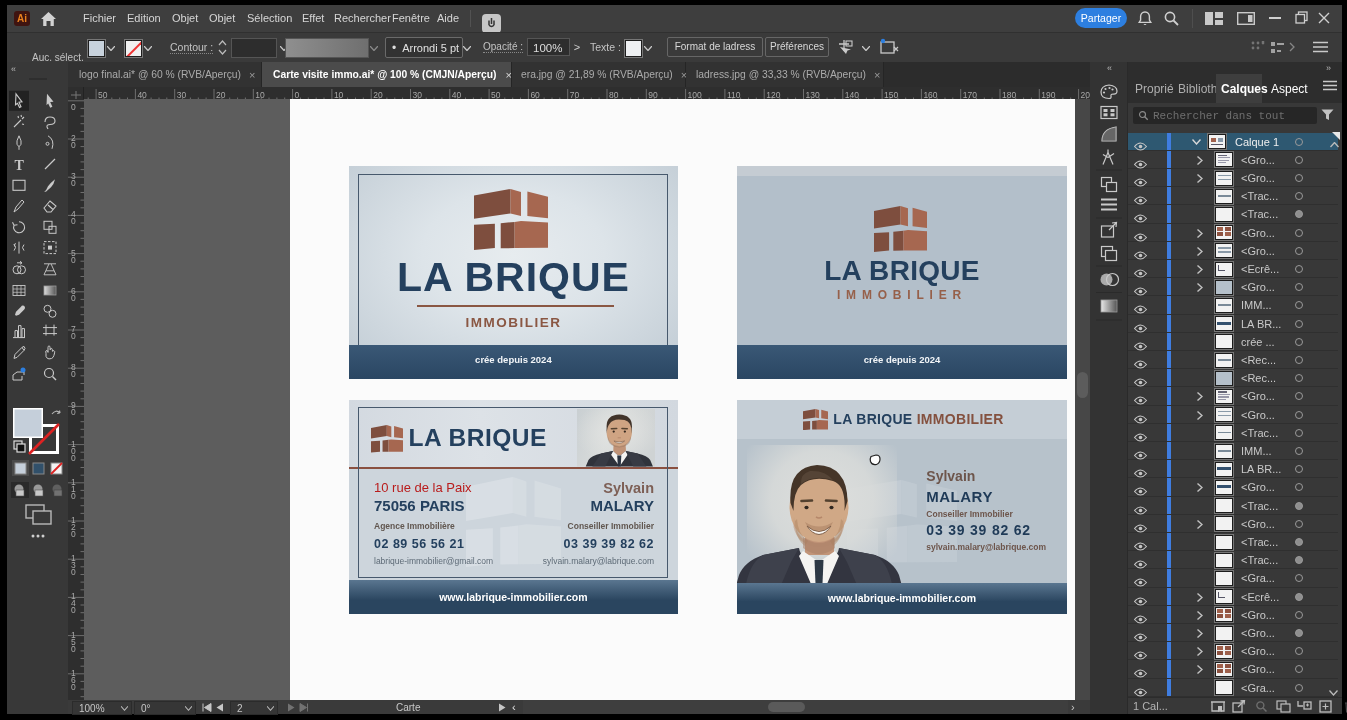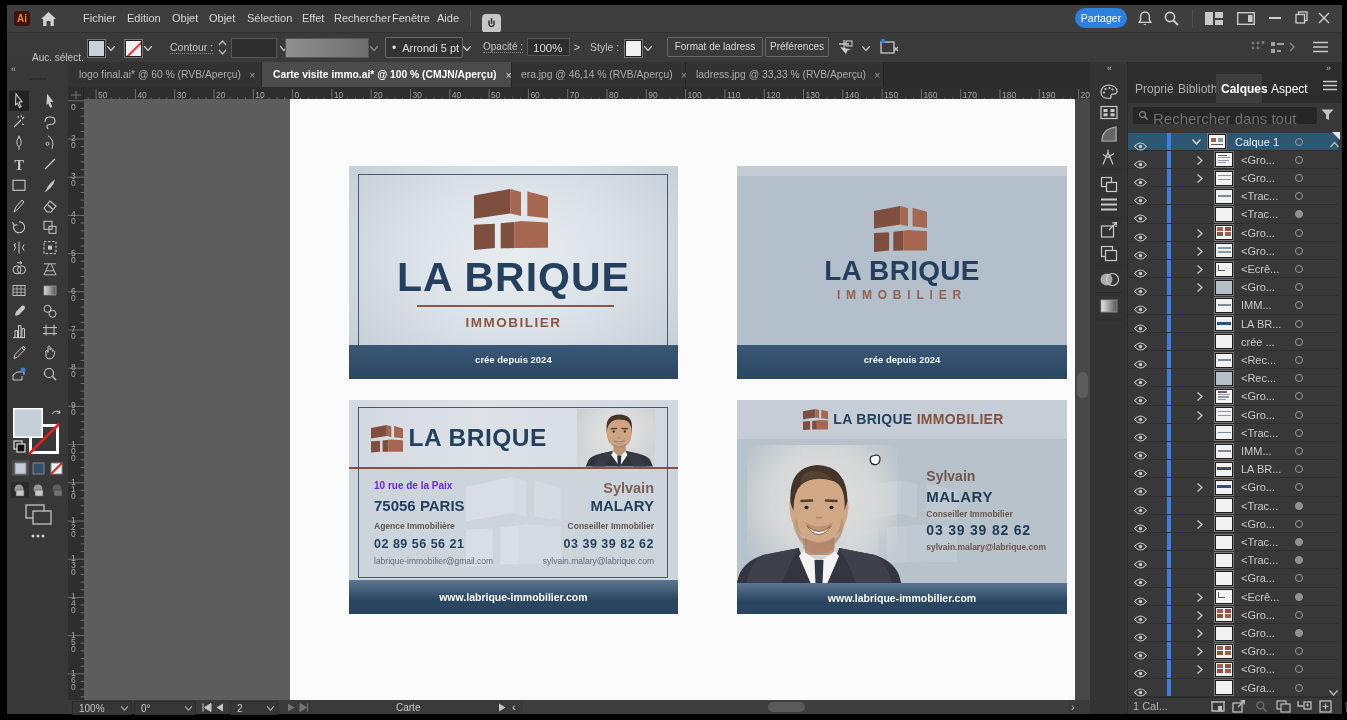--- a/index.html
+++ b/index.html
@@ -113,21 +113,21 @@
   <div class="abs f" style="left:378px;top:4px;width:76px;height:19px;background:#323232;border:1px solid #6a6a6a;border-radius:2px;">
     <span style="color:#ddd;font-size:12px;margin-left:6px;">•</span>
     <span style="color:#e0e0e0;font-size:11px;margin-left:6px;white-space:nowrap;">Arrondi 5 pt</span>
   </div>
   <svg class="abs" style="left:456px;top:13px;" width="8" height="5" viewBox="0 0 8 5">
       <path d="M0 0 L4 4.5 L8 0" fill="none" stroke="#c9c9c9" stroke-width="1.3"></path>
     </svg>
   <div class="abs ctext" style="left:476px;top:8px;font-size:10px;color:#c3c3c3;border-bottom:1px dotted #888;">Opacité :</div>
   <div class="abs" style="left:520px;top:5px;width:43px;height:18px;background:#2d2d2d;border:1px solid #555;color:#ddd;font-size:11.5px;line-height:18px;padding-left:5px;box-sizing:border-box;">100%</div>
   <div class="abs" style="left:564px;top:5px;width:12px;height:18px;color:#ccc;font-size:11px;text-align:center;line-height:18px;">&gt;</div>
-  <div class="abs ctext" style="left:583px;top:8px;font-size:10.5px;color:#c3c3c3;">Style :</div>
+  <div class="abs ctext" style="left:583px;top:8px;font-size:10.5px;color:#c3c3c3;">Texte :</div>
   <div class="abs" style="left:618px;top:7px;width:15px;height:15px;background:#eef0f2;border:1px solid #1e1e1e;outline:1px solid #777;"></div>
   <svg class="abs" style="left:637px;top:13px;" width="8" height="5" viewBox="0 0 8 5">
       <path d="M0 0 L4 4.5 L8 0" fill="none" stroke="#c9c9c9" stroke-width="1.3"></path>
     </svg>
   <div class="abs tb-btn" style="left:660px;top:4px;width:94px;padding:1px 0;text-align:center;font-size:10px;white-space:nowrap;">Format de ladress</div>
   <div class="abs tb-btn" style="left:758px;top:4px;width:62px;padding:1px 0;text-align:center;font-size:10px;white-space:nowrap;">Préférences</div>
 
   <svg class="abs" style="left:830px;top:6px;" width="20" height="17" viewBox="0 0 20 17">
     <path d="M2 5 L12 5 M7 1 L7 12" stroke="#c9c9c9" stroke-width="1.3"></path>
     <rect x="9" y="2" width="6" height="5" fill="none" stroke="#c9c9c9" stroke-width="1.1"></rect>
@@ -164,21 +164,21 @@
 <div class="abs" id="tabbar">
   <div class="abs f" style="left:0;top:0;width:194px;height:25px;background:#323232;border-right:1px solid #252525;box-sizing:border-box;">
     <span style="color:#ababab;font-size:10.3px;margin-left:11px;white-space:nowrap;">logo final.ai* @ 60 % (RVB/Aperçu)</span>
     <span style="color:#9a9a9a;font-size:11px;margin-left:8px;">×</span>
   </div>
   <div class="abs f" style="left:194px;top:0;width:250px;height:25px;background:#4b4b4b;border-right:1px solid #252525;box-sizing:border-box;">
     <span style="color:#ffffff;font-size:10.3px;font-weight:bold;margin-left:11px;white-space:nowrap;">Carte visite immo.ai* @ 100 % (CMJN/Aperçu)</span>
     <span style="color:#d8d8d8;font-size:11px;margin-left:9px;">×</span>
   </div>
   <div class="abs f" style="left:444px;top:0;width:174px;height:25px;background:#323232;border-right:1px solid #252525;box-sizing:border-box;">
-    <span style="color:#ababab;font-size:10.3px;margin-left:9px;white-space:nowrap;">era.jpg @ 46,14 % (RVB/Aperçu)</span>
+    <span style="color:#ababab;font-size:10.3px;margin-left:9px;white-space:nowrap;">era.jpg @ 21,89 % (RVB/Aperçu)</span>
     <span style="color:#9a9a9a;font-size:11px;margin-left:8px;">×</span>
   </div>
   <div class="abs f" style="left:618px;top:0;width:198px;height:25px;background:#323232;border-right:1px solid #252525;box-sizing:border-box;">
     <span style="color:#ababab;font-size:10.3px;margin-left:10px;white-space:nowrap;">ladress.jpg @ 33,33 % (RVB/Aperçu)</span>
     <span style="color:#9a9a9a;font-size:11px;margin-left:8px;">×</span>
   </div>
 </div>
 
 <div class="abs" id="cornerbox" style="left:68px;top:87px;width:16px;height:12px;background:#2e2e2e;border-right:1px solid #222;box-sizing:border-box;"><svg width="16" height="12">
       <path d="M8 2 L8 10 M3 6 L13 6" stroke="#777" stroke-width="1"></path>
@@ -679,21 +679,21 @@
 <circle cx="33.6" cy="22.6" r="1.05" fill="#34281f"></circle>
           <circle cx="43.8" cy="22.6" r="1.05" fill="#34281f"></circle>
 <path d="M37.3 28.8 L40.2 28.8" stroke="#b5876a" stroke-width="0.9"></path>
 <path d="M33.8 32 Q38.7 36.6 43.6 32 Q38.7 34 33.8 32 Z" fill="#f7f5f2" stroke="#7d5f4a" stroke-width="0.6"></path>
 <path d="M8 57.6 L10.5 51 Q13 46.5 22 44.5 L33 42 L38.7 47.5 L44.5 42 L55.5 44.5 Q64.5 46.5 67 51 L69.5 57.6 Z" fill="#30333b"></path>
 <path d="M33 42 L38.7 47.5 L44.5 42 L46.5 45.5 L39 57.6 L31 45.5 Z" fill="#f4f3f1"></path>
 <path d="M36.8 46.5 L40.6 46.5 L40 57.6 L37.4 57.6 Z" fill="#2a3340"></path>
 <path d="M22 44.5 L33 42 L26 57.6 L14 57.6 Z" fill="#383b44"></path>
 <path d="M55.5 44.5 L44.5 42 L51.5 57.6 L63.5 57.6 Z" fill="#383b44"></path>
         </svg>
-        <div style="position:absolute;left:25.5px;top:80px;font-size:10px;font-weight:bold;color:#6d28d9;">10 rue de la Paix</div>
+        <div style="position:absolute;left:25.5px;top:80px;font-size:13px;font-weight:normal;color:#b91c1c;">10 rue de la Paix</div>
         <div style="position:absolute;left:25.5px;top:97px;font-size:15px;font-weight:bold;color:#24405e;">75056 PARIS</div>
         <div style="position:absolute;left:25.5px;top:121px;font-size:8.5px;font-weight:bold;color:#615750;">Agence Immobilière</div>
         <div style="position:absolute;left:25.5px;top:137px;font-size:12.5px;font-weight:bold;color:#24405e;letter-spacing:0.5px;">02 89 56 56 21</div>
         <div style="position:absolute;left:25.5px;top:156.5px;font-size:8.5px;color:#5d6a76;">labrique-immobilier@gmail.com</div>
         <div style="position:absolute;right:24.3px;top:80px;font-size:14.5px;font-weight:bold;color:#7d5f55;text-align:right;">Sylvain</div>
         <div style="position:absolute;right:24.3px;top:97px;font-size:15px;font-weight:bold;color:#24405e;text-align:right;">MALARY</div>
         <div style="position:absolute;right:24.3px;top:121px;font-size:8.5px;font-weight:bold;color:#615750;text-align:right;">Conseiller Immobilier</div>
         <div style="position:absolute;right:24.3px;top:137px;font-size:12.5px;font-weight:bold;color:#24405e;letter-spacing:0.5px;text-align:right;">03 39 39 82 62</div>
         <div style="position:absolute;right:24.3px;top:156.5px;font-size:8.5px;color:#5d6a76;text-align:right;">sylvain.malary@labrique.com</div>
         <div style="position:absolute;left:0;top:180px;width:100%;height:34px;background:linear-gradient(#5a7690,#2a455f 60%);">
@@ -864,21 +864,21 @@
     <span class="abs" style="left:131px;top:20px;font-size:12px;color:#ffffff;font-weight:bold;">Calques</span>
     <span class="abs" style="left:181px;top:20px;font-size:12px;color:#ffffff;">Aspect</span>
     <svg class="abs" style="left:233px;top:18px;" width="14" height="11" viewBox="0 0 14 11">
       <path d="M0 1.5 L14 1.5 M0 5.5 L14 5.5 M0 9.5 L14 9.5" stroke="#c9c9c9" stroke-width="1.5"></path>
     </svg>
     <div class="abs" style="left:43px;top:45px;width:184px;height:17px;background:#262626;border-radius:2px;"></div>
     <svg class="abs" style="left:48px;top:48px;" width="11" height="11" viewBox="0 0 17 17">
       <circle cx="7" cy="7" r="4.6" fill="none" stroke="#8a8a8a" stroke-width="1.8"></circle>
       <line x1="10.5" y1="10.5" x2="15" y2="15" stroke="#8a8a8a" stroke-width="2"></line>
     </svg>
-    <span class="abs" style="left:63px;top:48px;font-size:15px;color:#6f6f6f;">Rechercher dans tout</span>
+    <span class="abs" style="left:63px;top:48px;font-size:11px;color:#6f6f6f;font-family:Liberation Mono, monospace;">Rechercher dans tout</span>
     <svg class="abs" style="left:231px;top:47px;" width="13" height="12" viewBox="0 0 13 12">
       <path d="M0.5 0.5 L12.5 0.5 L8 5.5 L8 11 L5 9.5 L5 5.5 Z" fill="#c2c2c2"></path>
     </svg>
     <div id="layerlist">
       <div class="abs" style="left:38px;top:70.6px;width:210px;height:18.2px;background:#2e5871;border-bottom:1px solid #2f2f2f;box-sizing:border-box;">
         <div style="position:absolute;left:6px;top:4px;"><svg width="13" height="9" viewBox="0 0 13 9">
             <path d="M0.5 4.5 Q6.5 -2.5 12.5 4.5 Q6.5 11.5 0.5 4.5 Z" fill="none" stroke="#c6c6c6" stroke-width="1.1"></path>
             <circle cx="6.5" cy="4.5" r="1.8" fill="#c6c6c6"></circle>
           </svg></div>
         <div style="position:absolute;left:39px;top:0;width:4px;height:100%;background:#3f7de0;"></div>

